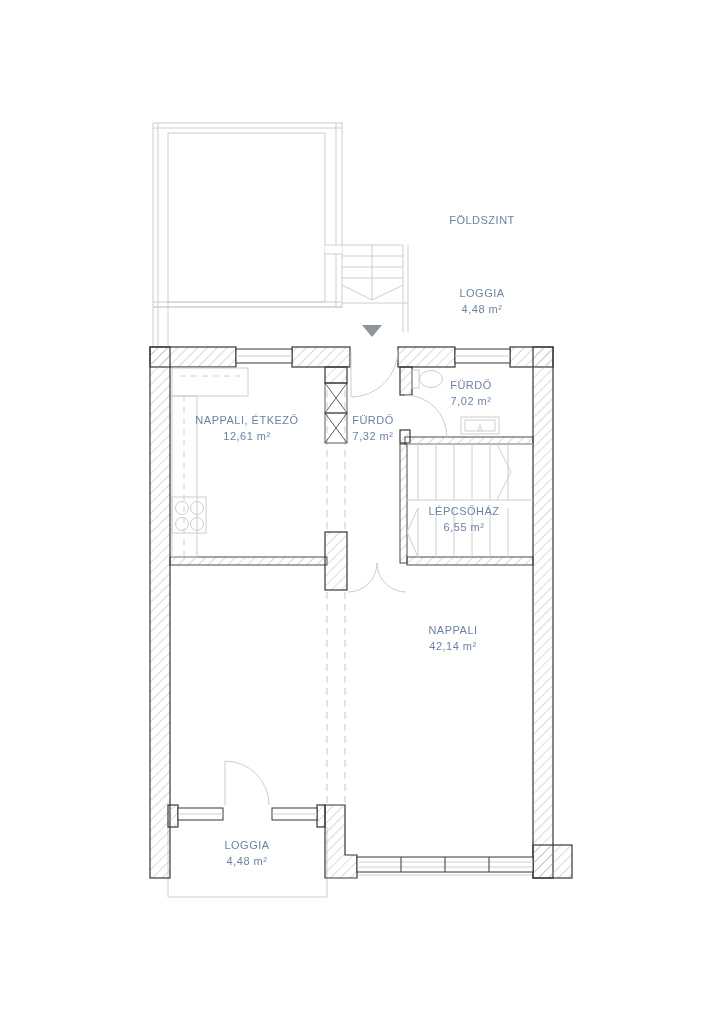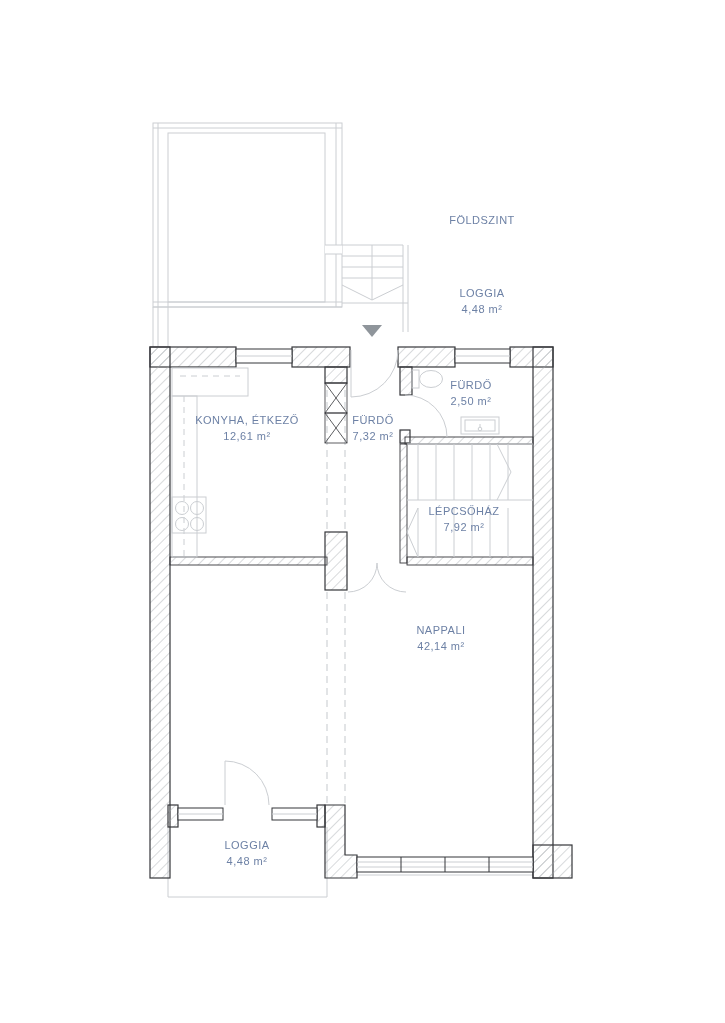--- a/index.html
+++ b/index.html
@@ -182,36 +182,36 @@
 
   <div class="label" style="left:482px;top:212px">
     <span>FÖLDSZINT</span>
   </div>
   <div class="label" style="left:482px;top:285px">
     <span>LOGGIA</span>
     <span>4,48 m²</span>
   </div>
 
   <div class="label" style="left:247px;top:412px">
-    <span>KONYHA, ÉTKEZŐ</span>
+    <span>NAPPALI, ÉTKEZŐ</span>
     <span>12,61 m²</span>
   </div>
   <div class="label" style="left:373px;top:412px">
     <span>FÜRDŐ</span>
     <span>7,32 m²</span>
   </div>
   <div class="label" style="left:471px;top:377px">
     <span>FÜRDŐ</span>
-    <span>2,50 m²</span>
+    <span>7,02 m²</span>
   </div>
   <div class="label" style="left:464px;top:503px">
     <span>LÉPCSŐHÁZ</span>
-    <span>7,92 m²</span>
-  </div>
-  <div class="label" style="left:441px;top:622px">
+    <span>6,55 m²</span>
+  </div>
+  <div class="label" style="left:453px;top:622px">
     <span>NAPPALI</span>
     <span>42,14 m²</span>
   </div>
   <div class="label" style="left:247px;top:837px">
     <span>LOGGIA</span>
     <span>4,48 m²</span>
   </div>
 
 </div>
 

